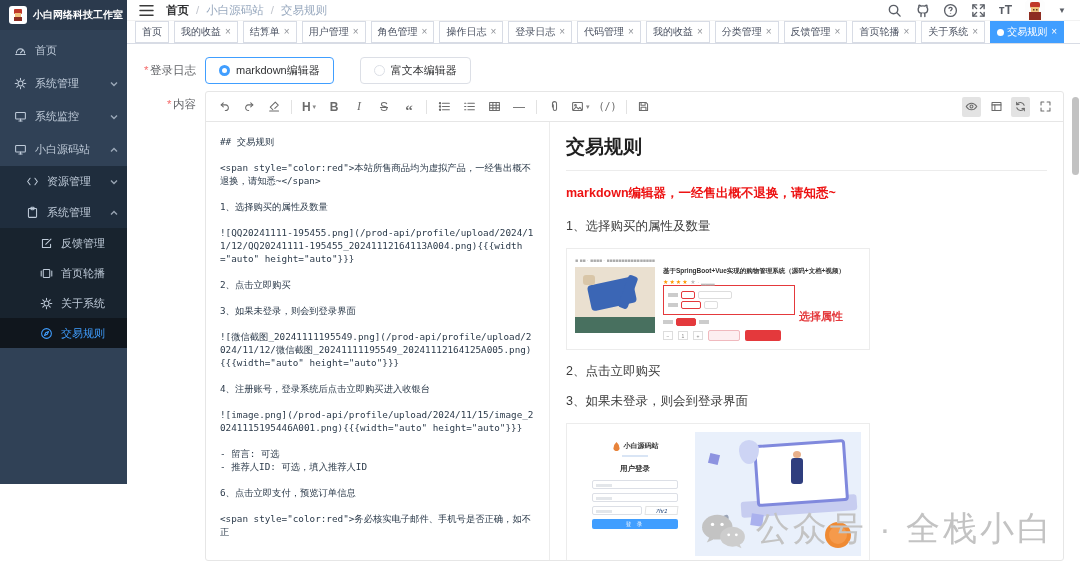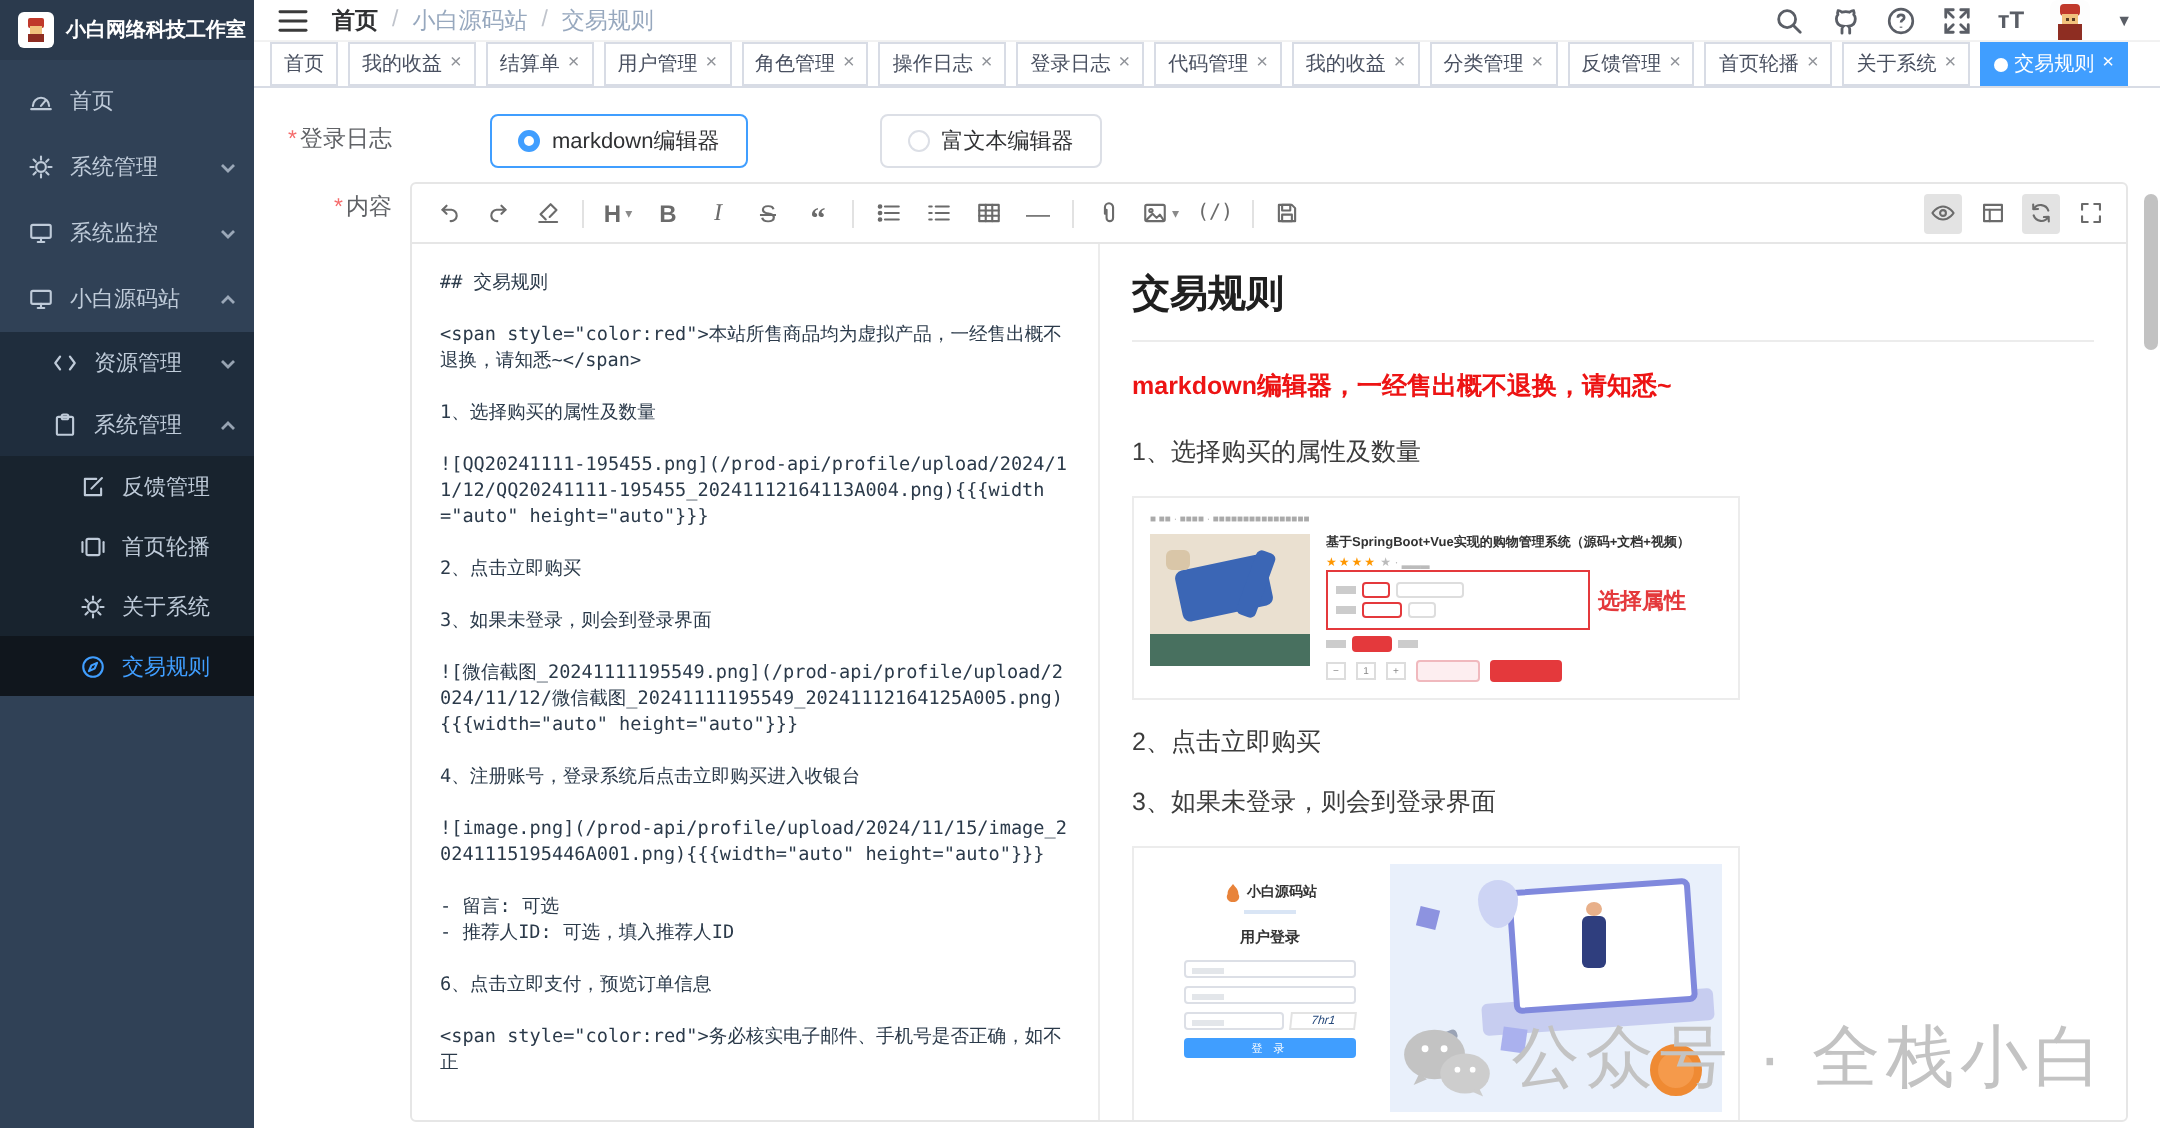--- a/index.html
+++ b/index.html
@@ -1,21 +1,21 @@
 <!DOCTYPE html>
 <html><head>
 <meta charset="utf-8">
 <style>
   * { margin:0; padding:0; box-sizing:border-box; }
   html,body { width:1080px; height:568px; overflow:hidden; background:#fff;
     font-family:"Liberation Sans","DejaVu Sans",sans-serif; }
   .app { position:relative; width:1080px; height:568px; display:flex; }
 
   
-  .sidebar { width:127px; height:564px; background:#304156; color:#bfcbd9; flex:none; font-size:11px; }
+  .sidebar { width:127px; height:484px; background:#304156; color:#bfcbd9; flex:none; font-size:11px; }
   .logo { height:30px; display:flex; align-items:center; gap:6px; padding:0 6px 0 9px; background:#2b3a4d; }
   .logo-tile { width:18px; height:18px; background:#fff; border-radius:3px; flex:none; display:flex; align-items:center; justify-content:center; }
   .logo-title { color:#fff; font-weight:bold; font-size:10px; white-space:nowrap; letter-spacing:0; }
   .menu { padding-top:4px; }
   .mi { position:relative; height:33px; display:flex; align-items:center; gap:8px; padding-left:14px; cursor:pointer; }
   .mi .arrow { position:absolute; right:9px; top:50%; margin-top:-4px; opacity:.75; }
   .sub { background:#1f2d3d; }
   .sub .mi { height:31px; padding-left:26px; }
   .subsub { background:#18232e; }
   .subsub .mi { height:30px; padding-left:40px; }
@@ -45,21 +45,21 @@
   .tab.active { background:#409eff; border-color:#409eff; color:#fff; }
   .tab.active .x { color:#fff; }
   .tab .dot { width:7px; height:7px; border-radius:50%; background:#fff; display:none; }
   .tab.active .dot { display:inline-block; }
 
   .content { flex:1; position:relative; background:#fff; padding-top:13px; }
   .frow { display:flex; align-items:flex-start; margin-bottom:7px; }
   .flabel { width:78px; text-align:right; padding-right:9px; font-size:11.5px; color:#606266; line-height:27px; flex:none; }
   .req { color:#f56c6c; margin-right:2px; }
   .radio-box { display:inline-flex; align-items:center; gap:6px; height:27px; padding:0 13px; border:1px solid #dcdfe6;
-    border-radius:4px; margin-right:26px; font-size:11px; color:#303133; cursor:pointer; background:#fff;margin-left:40px; }
+    border-radius:4px; margin-right:26px; font-size:11px; color:#303133; cursor:pointer; background:#fff; }
   .radio-box.sel { border-color:#409eff; }
   .rdot { width:11px; height:11px; border-radius:50%; border:1px solid #dcdfe6; background:#fff; }
   .radio-box.sel .rdot { border:3.5px solid #409eff; }
 
   
   .editor { width:859px; border:1px solid #e6e6e6; border-radius:3px; background:#fff; height:470px; display:flex; flex-direction:column; overflow:hidden; }
   .etoolbar { height:30px; flex:none; display:flex; align-items:center; gap:9px; padding:0 10px; border-bottom:1px solid #e6e6e6; color:#6b6b6b; }
   .tbi { display:inline-flex; align-items:center; justify-content:center; min-width:16px; height:20px; cursor:pointer; font-size:12px; color:#6b6b6b; }
   .tbi.on { background:#e3e3e3; border-radius:2px; padding:0 3px; }
   .tsep { width:1px; height:14px; background:#e2e2e2; }
@@ -87,21 +87,21 @@
   .p-art .body1 { position:absolute; left:14px; top:14px; width:46px; height:26px; background:#3b66b5; transform:rotate(-12deg); border-radius:4px; }
   .p-art .leg { position:absolute; left:48px; top:8px; width:10px; height:34px; background:#3b66b5; transform:rotate(20deg); border-radius:3px; }
   .p-art .head { position:absolute; left:8px; top:8px; width:12px; height:10px; background:#d9c6a8; border-radius:3px; }
   .p-info { flex:1; min-width:0; position:relative; }
   .p-title { font-size:6.5px; font-weight:bold; color:#333; margin-bottom:2px; white-space:nowrap; overflow:hidden; }
   .p-stars { color:#ff9700; font-size:6px; letter-spacing:1px; }
   .p-stars .gray { color:#bbb; letter-spacing:0; }
   .p-pricebox { background:#f7f7f7; width:100px; padding:3px 5px 4px; margin:3px 0 4px; }
   .p-pricelabel { width:24px; height:4px; background:#ddd; margin-bottom:2px; }
   .p-price { color:#e4393c; font-size:10.5px; font-weight:bold; }
-  .p-anno { position:absolute; right:18px; top:26px; color:#e4393c; font-size:11px; font-weight:bold; }
+  .p-anno { position:absolute; right:18px; top:42px; color:#e4393c; font-size:11px; font-weight:bold; }
   .p-attr { border:1.5px solid #e4393c; width:132px; padding:3px 4px; margin-bottom:3px; }
   .p-arow { display:flex; align-items:center; gap:3px; margin:2px 0; }
   .p-albl { width:10px; height:4px; background:#ccc; flex:none; }
   .chip { height:8px; border:1px solid #ddd; border-radius:2px; background:#fff; }
   .chip.red { border-color:#e4393c; }
   .chip.fill { background:#e4393c; border-color:#e4393c; }
   .w14{width:14px}.w34{width:34px}.w20{width:20px}.w10{width:10px}
   .p-buy { display:flex; align-items:center; gap:5px; margin-top:4px; }
   .stp { width:10px; height:9px; border:1px solid #ddd; font-size:5px; color:#888; display:flex; align-items:center; justify-content:center; }
   .pill1 { width:32px; height:11px; background:#fdeef0; border:1px solid #f0b9be; border-radius:2px; color:#e4393c; font-size:4.5px; display:flex; align-items:center; justify-content:center; }

